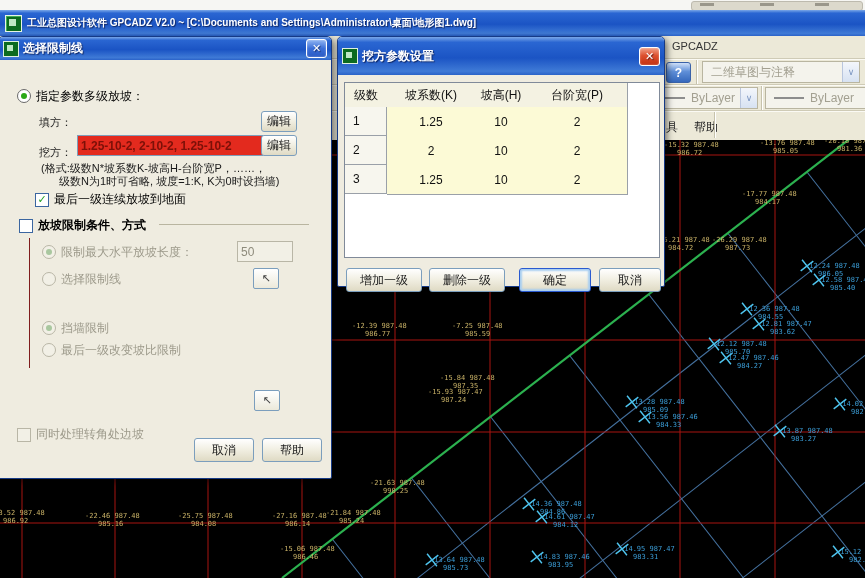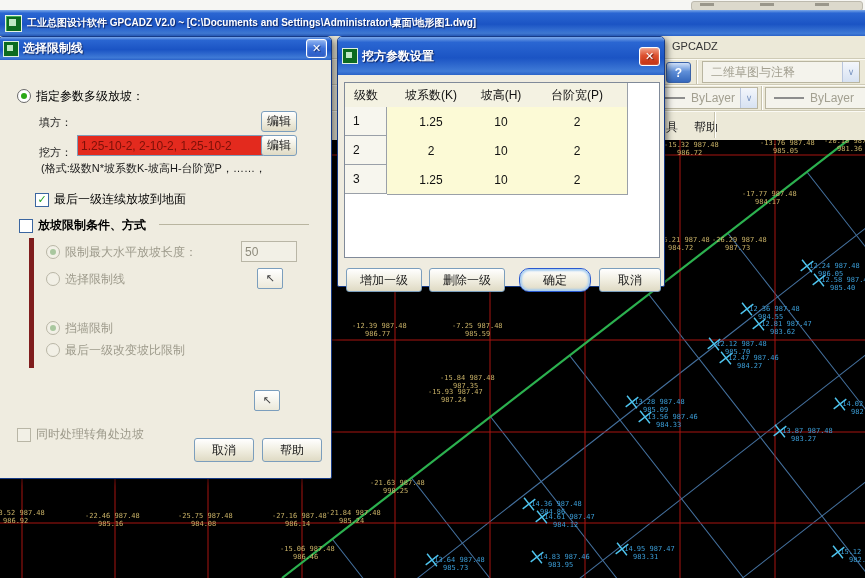--- a/index.html
+++ b/index.html
@@ -58,29 +58,29 @@
   .radio.sel .rb::after{content:"";position:absolute;left:3px;top:3px;width:6px;height:6px;border-radius:50%;background:#2ba816;}
   .radio.dis{color:#9d9a8b;}
   .radio.dis .rb{border-color:#b9b6a6;background:#f2f0e6;}
   .radio.dis.sel .rb::after{background:#a9c79f;}
   .check{position:absolute;display:flex;align-items:center;}
   .check .cb{width:12px;height:12px;border:1px solid #3b66a0;background:#fff;margin-right:5px;flex:0 0 auto;display:flex;align-items:center;justify-content:center;color:#21a121;font-size:11px;font-weight:bold;}
   .check.dis{color:#9d9a8b;}
   .check.dis .cb{border-color:#b9b6a6;background:#f2f0e6;color:transparent;}
   .xp-btn{position:absolute;border:1px solid #7b9ebd;border-radius:3px;background:linear-gradient(180deg,#ffffff,#f2f0e4 45%,#dfdac4);
     font-size:12px;color:#1a1a1a;display:flex;align-items:center;justify-content:center;}
-  .xp-btn.focus{border-color:#2a5ad0;box-shadow:inset 0 0 2px 2px #a8cef0;border-radius:10px;}
+  .xp-btn.focus{border-color:#2a5ad0;box-shadow:inset 0 0 2px 2px #a8cef0;}
   .tfield{position:absolute;border:1px solid #7f9db9;background:#fff;font-size:12px;padding:1px 3px;display:flex;align-items:center;white-space:nowrap;overflow:hidden;}
-  .tfield.red{background:#e32a1e;color:#7c1008;}
+  .tfield.red{background:#e32a1e;color:#7c1008;font-weight:bold;}
   .tfield.dis{background:#f2f0e6;border-color:#b9b6a6;color:#8e8b7c;}
   .pick-btn{position:absolute;width:24px;height:19px;border:1px solid #7b9ebd;border-radius:2px;background:linear-gradient(180deg,#fff,#ece9da);
     display:flex;align-items:center;justify-content:center;font-size:11px;color:#444;}
   .note{position:absolute;font-size:11px;color:#1a1a1a;white-space:nowrap;}
   .group-line{position:absolute;height:0;border-top:1px solid #b9b5a0;}
-  .sub-group{position:absolute;border-left:5px solid #7f1d1d;text-align:center;}
+  .sub-group{position:absolute;border-left:1px solid #7f1d1d;text-align:center;}
   
   .grid-panel{position:absolute;background:#fff;border:1px solid #808a99;}
   .grid-cell{position:absolute;border-right:1px solid #9aa0a8;border-bottom:1px solid #9aa0a8;display:flex;align-items:center;justify-content:center;font-size:12px;color:#111;}
   .grid-cell.head{background:#f4f2e2;}
   .grid-cell.level{background:#f7f6ee;}
   .grid-cell.val{background:#fcfad6;}
 </style>
 </head>
 <body>
 
@@ -254,20 +254,21 @@
 
     <div class="note" style="left:40px;top:85px">挖方：</div>
     <div class="tfield red" style="left:78px;top:75px;width:178px;height:17px">
         <span>1.25-10-2, 2-10-2, 1.25-10-2</span>
       </div>
     <div class="xp-btn" style="left:262px;top:75px;width:34px;height:19px">
         <span>编辑</span>
       </div>
 
     <div class="note" style="left:42px;top:101px">(格式:级数N*坡系数K-坡高H-台阶宽P，……，</div>
+    <div class="note" style="left:60px;top:114px">级数N为1时可省略, 坡度=1:K, K为0时设挡墙)</div>
 
     <div class="check" style="left:36px;top:131px">
       <span class="cb">
           <span>✓</span>
         </span>
       <span>最后一级连续放坡到地面</span>
     </div>
 
     <div class="check" style="left:20px;top:157px">
       <span class="cb"></span>

